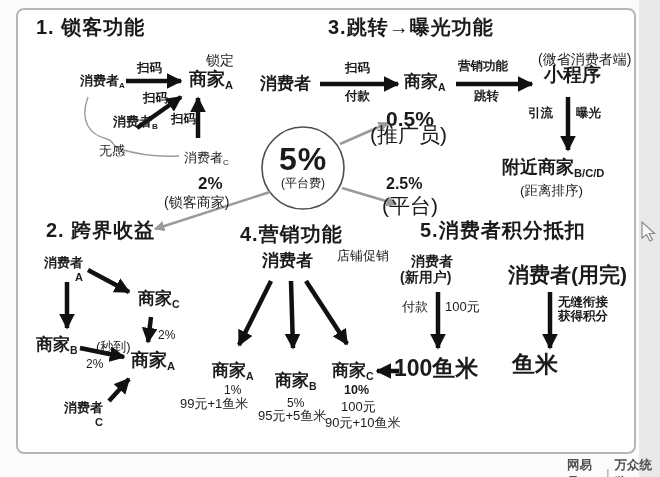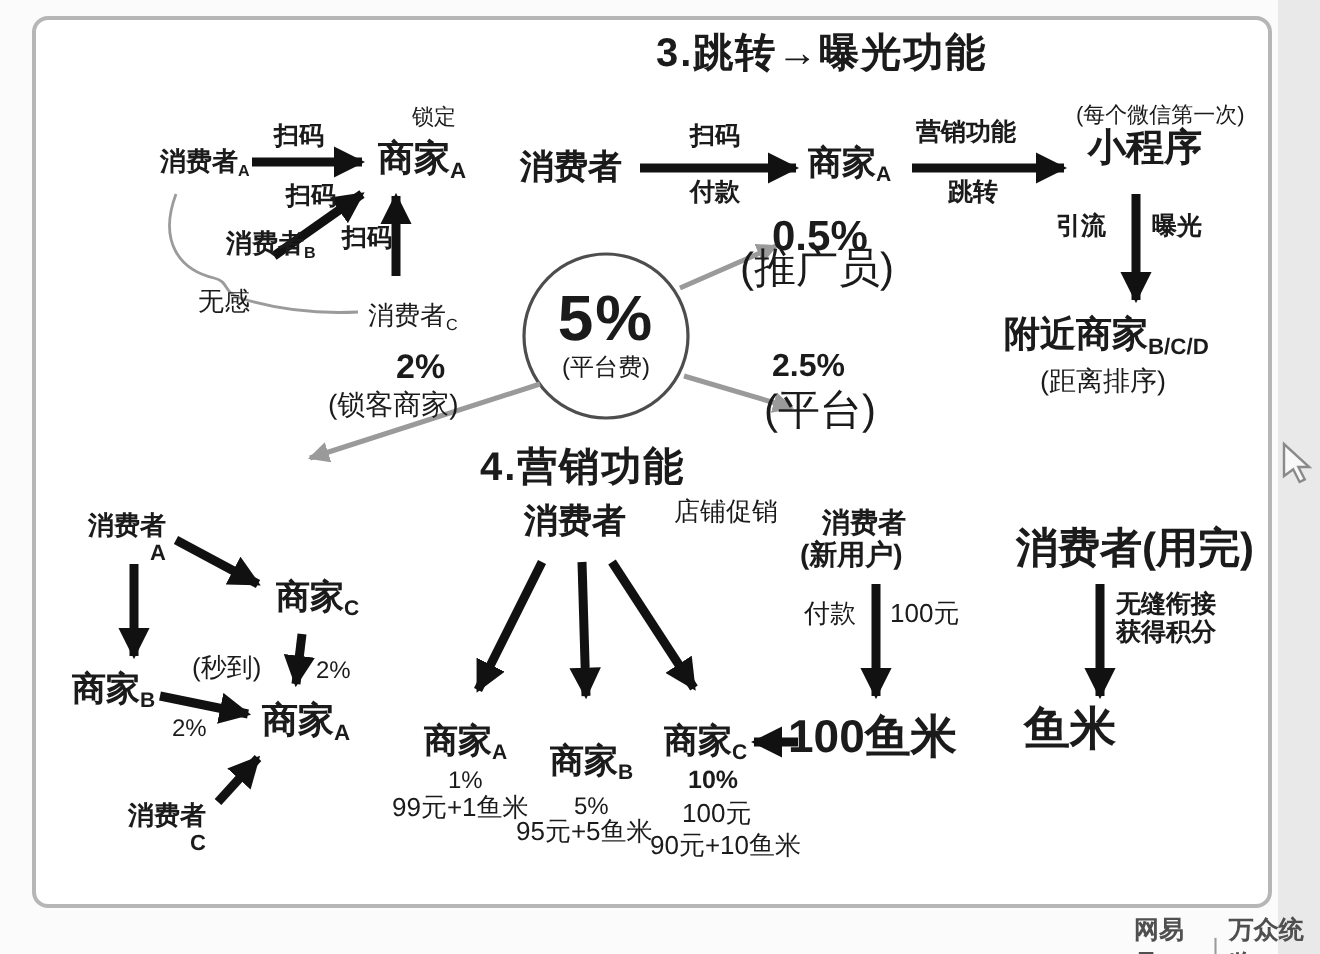--- a/index.html
+++ b/index.html
@@ -5,21 +5,21 @@
   html,body{margin:0;padding:0;}
   .stage{position:relative;width:660px;height:477px;background:#fbfbfb;overflow:hidden;
          font-family:"Liberation Sans","DejaVu Sans",sans-serif;color:#1b1b1b;}
   .rightband{position:absolute;top:0;right:0;width:21px;height:477px;background:#e9e9e9;}
   .panel{position:absolute;left:16px;top:8px;width:620px;height:446px;background:#fff;
          border:2px solid #b6b6b6;border-radius:8px;box-sizing:border-box;}
   .layer{position:absolute;left:0;top:0;pointer-events:none;}
   .n{position:absolute;white-space:nowrap;line-height:1.12;}
   .b{font-weight:700;}
   .ttl{font-size:20px;font-weight:700;letter-spacing:1px;}
-  .fs10{font-size:11px;} .fs12{font-size:12px;} .fs125{font-size:12.5px;font-weight:600;}
+  .fs10{font-size:14px;} .fs12{font-size:12px;} .fs125{font-size:12.5px;font-weight:600;}
   .fs13{font-size:13px;} .fs135{font-size:13.5px;} .fs14{font-size:14px;} .fs15{font-size:21px;}
   .fs16{font-size:16px;} .fs17{font-size:17px;} .fs18{font-size:18px;} .fs19{font-size:19px;}
   .fs23{font-size:23px;} .fs32{font-size:32px;font-weight:600;letter-spacing:1px;}
   sub{font-size:0.62em;vertical-align:-0.35em;font-weight:inherit;}
   .ln2{display:block;text-align:right;font-size:11px;}
   .ctr{transform:translate(-50%,-50%);}
   .semib{font-weight:600;}
   .watermark{position:absolute;left:567px;top:457px;display:flex;gap:5px;align-items:center;
              font-size:12.5px;color:#4f4f4f;font-weight:600;}
   .watermark .div{color:#9a9a9a;font-weight:400;}
@@ -73,20 +73,21 @@
 
       <path d="M438,292 L438,348" marker-end="url(#ab)"></path>
       <path d="M550,292 L550,348" marker-end="url(#ab)"></path>
     </g>
 
     <g transform="translate(642,222)">
       <path d="M0,0 L0,16 L4.6,12.6 L7.8,19 L10.4,17.7 L7.2,11.5 L12.6,11.5 Z" fill="#f8f8f8" stroke="#8a8a8a" stroke-width="1.2"></path>
     </g>
   </svg>
 
+  <div class="n ttl" style="left:36px;top:16px">1. 锁客功能</div>
   <div class="n b fs13" style="left:80px;top:74px"><span>消费者</span><sub>A</sub></div>
   <div class="n fs125" style="left:137px;top:61px">扫码</div>
   <div class="n fs10" style="left:206px;top:53px">锁定</div>
   <div class="n b fs18" style="left:189px;top:69px"><span>商家</span><sub>A</sub></div>
   <div class="n fs125" style="left:143px;top:91px">扫码</div>
   <div class="n b fs13" style="left:113px;top:115px"><span>消费者</span><sub>B</sub></div>
   <div class="n fs125" style="left:171px;top:112px">扫码</div>
   <div class="n fs13" style="left:184px;top:151px"><span>消费者</span><sub>C</sub></div>
   <div class="n fs13" style="left:99px;top:144px">无感</div>
   <div class="n b fs17" style="left:198px;top:174px">2%</div>
@@ -99,50 +100,52 @@
   <div class="n semib fs16" style="left:386px;top:175px">2.5%</div>
   <div class="n fs15" style="left:382px;top:194px">(平台)</div>
 
   <div class="n ttl" style="left:328px;top:16px">3.跳转→曝光功能</div>
   <div class="n b fs17" style="left:260px;top:74px">消费者</div>
   <div class="n fs125" style="left:345px;top:61px">扫码</div>
   <div class="n fs125" style="left:345px;top:89px">付款</div>
   <div class="n b fs17" style="left:404px;top:72px"><span>商家</span><sub>A</sub></div>
   <div class="n fs125" style="left:458px;top:59px">营销功能</div>
   <div class="n fs125" style="left:474px;top:89px">跳转</div>
-  <div class="n fs10" style="left:538px;top:52px">(每个微信第一次)</div>
+  <div class="n fs10" style="left:538px;top:52px">(微省消费者端)</div>
   <div class="n b fs19" style="left:544px;top:64px">小程序</div>
   <div class="n fs125" style="left:528px;top:106px">引流</div>
   <div class="n fs125" style="left:576px;top:106px">曝光</div>
   <div class="n b fs18" style="left:502px;top:157px"><span>附近商家</span><sub>B/C/D</sub></div>
   <div class="n fs135" style="left:520px;top:183px">(距离排序)</div>
 
+  <div class="n ttl" style="left:46px;top:219px">2. 跨界收益</div>
   <div class="n b fs13" style="left:44px;top:256px"><span>消费者</span><span class="ln2">A</span></div>
   <div class="n b fs17" style="left:138px;top:289px"><span>商家</span><sub>C</sub></div>
-  <div class="n fs13" style="left:96px;top:327px">(秒到)</div>
+  <div class="n fs13" style="left:96px;top:340px">(秒到)</div>
   <div class="n fs12" style="left:158px;top:329px">2%</div>
   <div class="n b fs17" style="left:36px;top:335px"><span>商家</span><sub>B</sub></div>
   <div class="n fs12" style="left:86px;top:358px">2%</div>
   <div class="n b fs18" style="left:131px;top:350px"><span>商家</span><sub>A</sub></div>
   <div class="n b fs13" style="left:64px;top:401px"><span>消费者</span><span class="ln2">C</span></div>
 
   <div class="n ttl" style="left:240px;top:223px">4.营销功能</div>
   <div class="n b fs17" style="left:262px;top:251px">消费者</div>
   <div class="n fs13" style="left:337px;top:249px">店铺促销</div>
   <div class="n b fs17" style="left:212px;top:361px"><span>商家</span><sub>A</sub></div>
   <div class="n fs12" style="left:224px;top:384px">1%</div>
-  <div class="n fs13" style="left:196px;top:397px">99元+1鱼米</div>
+  <div class="n fs13" style="left:180px;top:397px">99元+1鱼米</div>
   <div class="n b fs17" style="left:275px;top:371px"><span>商家</span><sub>B</sub></div>
   <div class="n fs12" style="left:287px;top:397px">5%</div>
   <div class="n fs13" style="left:258px;top:409px">95元+5鱼米</div>
   <div class="n b fs17" style="left:332px;top:361px"><span>商家</span><sub>C</sub></div>
   <div class="n fs125" style="left:344px;top:383px">10%</div>
   <div class="n fs13" style="left:341px;top:400px">100元</div>
   <div class="n fs13" style="left:325px;top:416px">90元+10鱼米</div>
 
+  <div class="n ttl" style="left:420px;top:219px">5.消费者积分抵扣</div>
   <div class="n b fs14" style="left:411px;top:254px">消费者</div>
   <div class="n b fs14" style="left:400px;top:270px">(新用户)</div>
   <div class="n fs13" style="left:402px;top:300px">付款</div>
   <div class="n fs13" style="left:445px;top:300px">100元</div>
   <div class="n b fs23" style="left:394px;top:356px">100鱼米</div>
   <div class="n b fs15" style="left:508px;top:263px">消费者(用完)</div>
   <div class="n fs125" style="left:558px;top:295px">无缝衔接</div>
   <div class="n fs125" style="left:558px;top:309px">获得积分</div>
   <div class="n b fs23" style="left:512px;top:352px">鱼米</div>
 

